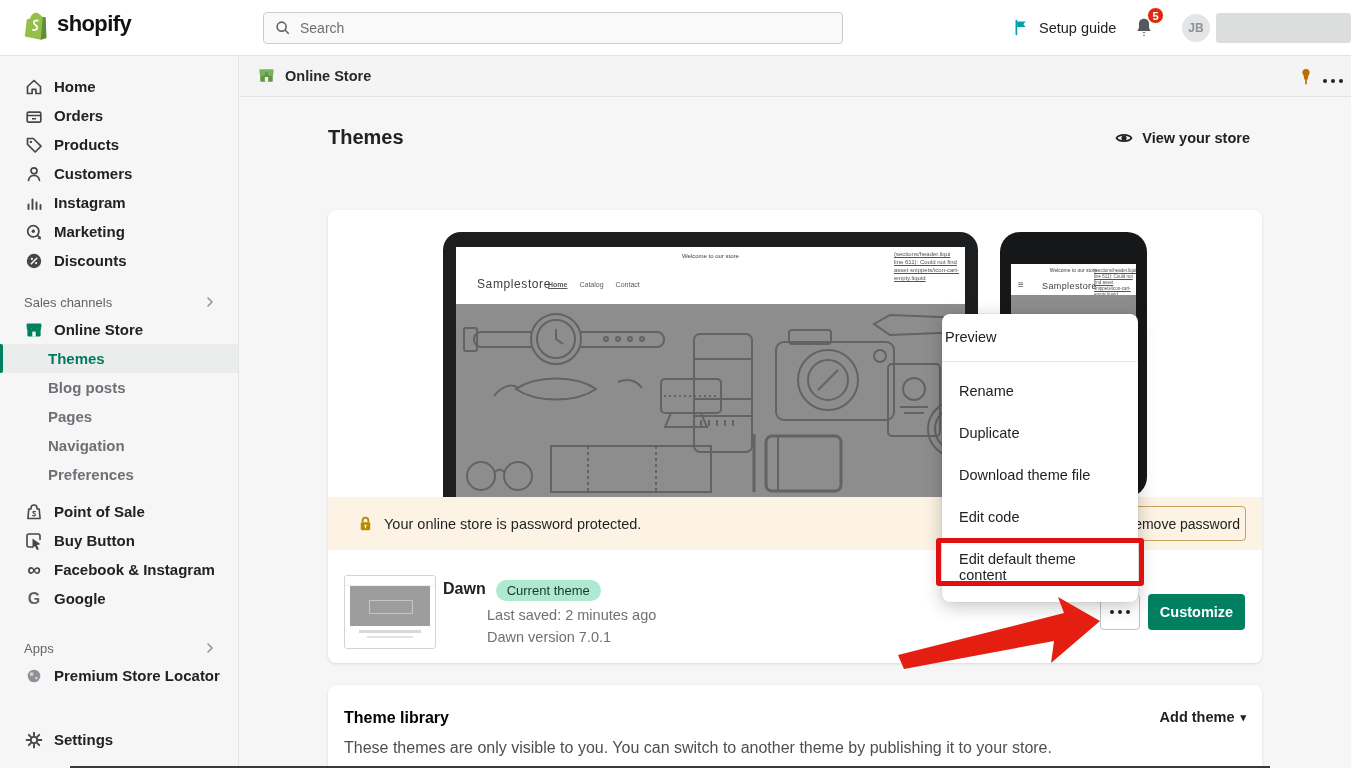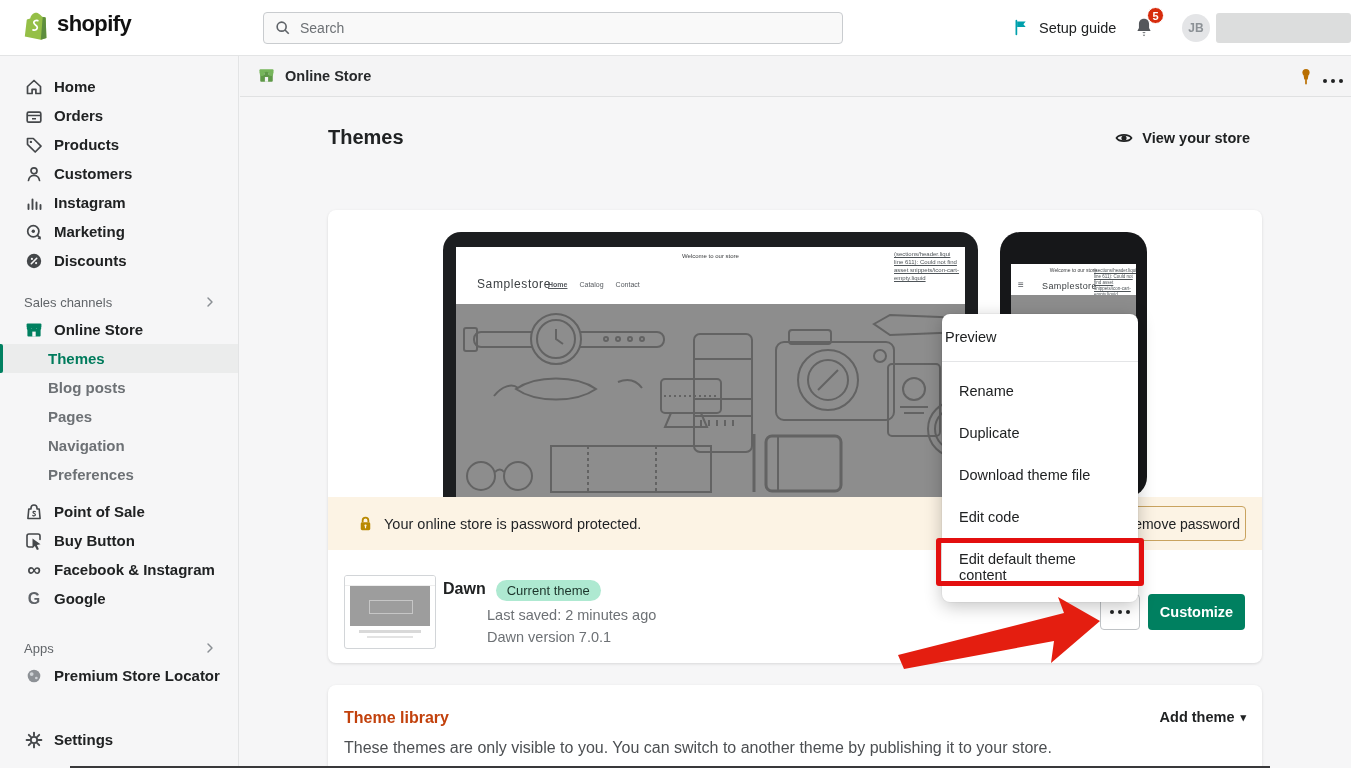--- a/index.html
+++ b/index.html
@@ -80,21 +80,21 @@
   .thumb-foot2 { margin:3px 22px 0; height:2px; background:#e3e3e3; }
   .theme-info { position:absolute; left:115px; top:370px; }
   .theme-name-row { display:flex; gap:10px; }
   .theme-name { font-size:16px; font-weight:700; color:#202223; }
   .badge { background:#aee9d1; color:#1c352b; font-size:13px; padding:3px 11px; border-radius:12px; }
   .muted-line { font-size:14.5px; color:#6d7175; margin-top:6px;margin-left:44px; }
   .more-btn { position:absolute; left:772px; top:384px; width:40px; height:36px; background:#fff; border:1px solid #bfc3c6; border-radius:4px; cursor:pointer; display:flex; align-items:center; justify-content:center; }
   .customize-btn { position:absolute; left:820px; top:384px; width:97px; height:36px; background:#008060; color:#fff; border:none; border-radius:4px; font-size:14.5px; font-weight:700; font-family:"Liberation Sans",sans-serif; cursor:pointer; }
 
   
-  .lib-title { position:absolute; left:16px; top:24px; font-size:16px; font-weight:700; color:#c2410c; }
+  .lib-title { position:absolute; left:16px; top:24px; font-size:16px; font-weight:700; color:#000000; }
   .add-theme { position:absolute; right:16px; top:24px; font-size:14.5px; font-weight:700; color:#202223; cursor:pointer; display:flex; align-items:center; gap:6px; }
   .lib-desc { position:absolute; left:16px; top:54px; font-size:16px; color:#4c4f52; }
 
   
   .menu { position:absolute; left:702px; top:258px; width:196px; background:#fff; border-radius:8px; box-shadow:0 4px 18px rgba(0,0,0,.24), 0 0 0 1px rgba(0,0,0,.03); z-index:40; padding-bottom:6px; }
   .menu-item { padding:13px 17px; font-size:14.5px; color:#202223; cursor:pointer; }
   .menu-item.first { padding:15px 3px 16px; }
   .menu-div { height:1px; background:#e4e5e7; margin-bottom:8px; }
   .red-box { position:absolute; left:696px; top:482px; width:208px; height:48px; border:5px solid #e30f0f; border-radius:3px; z-index:45; pointer-events:none; }
   .arrow-svg { position:absolute; left:640px; top:534px; width:230px; height:90px; z-index:50; pointer-events:none; }

